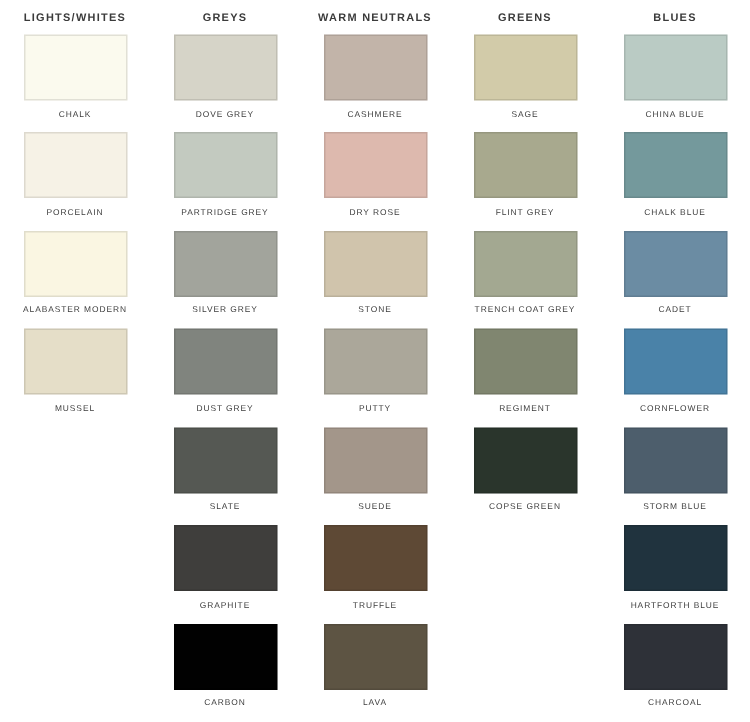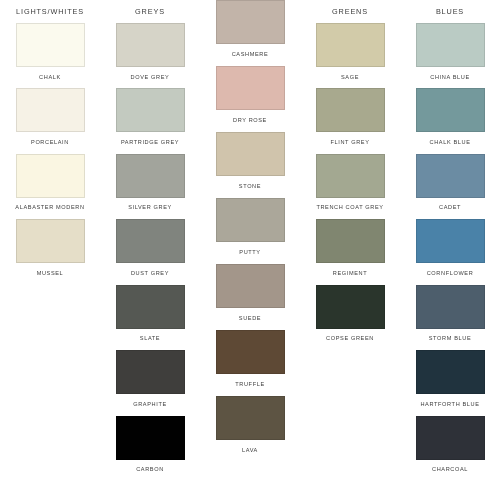--- a/index.html
+++ b/index.html
@@ -33,21 +33,21 @@
     width: 100px;
     display: flex;
     flex-direction: column;
     align-items: center;
   }
   .column-header {
     height: 23px;
     line-height: 23px;
     font-size: 7.3px;
     letter-spacing: 0.85px;
-    font-weight: 400;
+    font-weight: 700;
     color: #3b3b3b;
     text-align: center;
     white-space: nowrap;
     text-transform: uppercase;
   }
   .swatch-cell {
     height: 66px;
     width: 100px;
     display: flex;
     flex-direction: column;
@@ -135,20 +135,21 @@
         <div class="swatch-cell">
           <div class="chip" style="background-color: rgb(63, 62, 60);"></div>
           <div class="chip-label">GRAPHITE</div>
         </div>
         <div class="swatch-cell">
           <div class="chip" style="background-color: rgb(1, 1, 1);"></div>
           <div class="chip-label">CARBON</div>
         </div>
       </div>
       <div class="column">
+        <div class="column-header">WARM NEUTRALS</div>
         <div class="swatch-cell">
           <div class="chip" style="background-color: rgb(194, 180, 169);"></div>
           <div class="chip-label">CASHMERE</div>
         </div>
         <div class="swatch-cell">
           <div class="chip" style="background-color: rgb(221, 185, 174);"></div>
           <div class="chip-label">DRY ROSE</div>
         </div>
         <div class="swatch-cell">
           <div class="chip" style="background-color: rgb(208, 196, 172);"></div>

